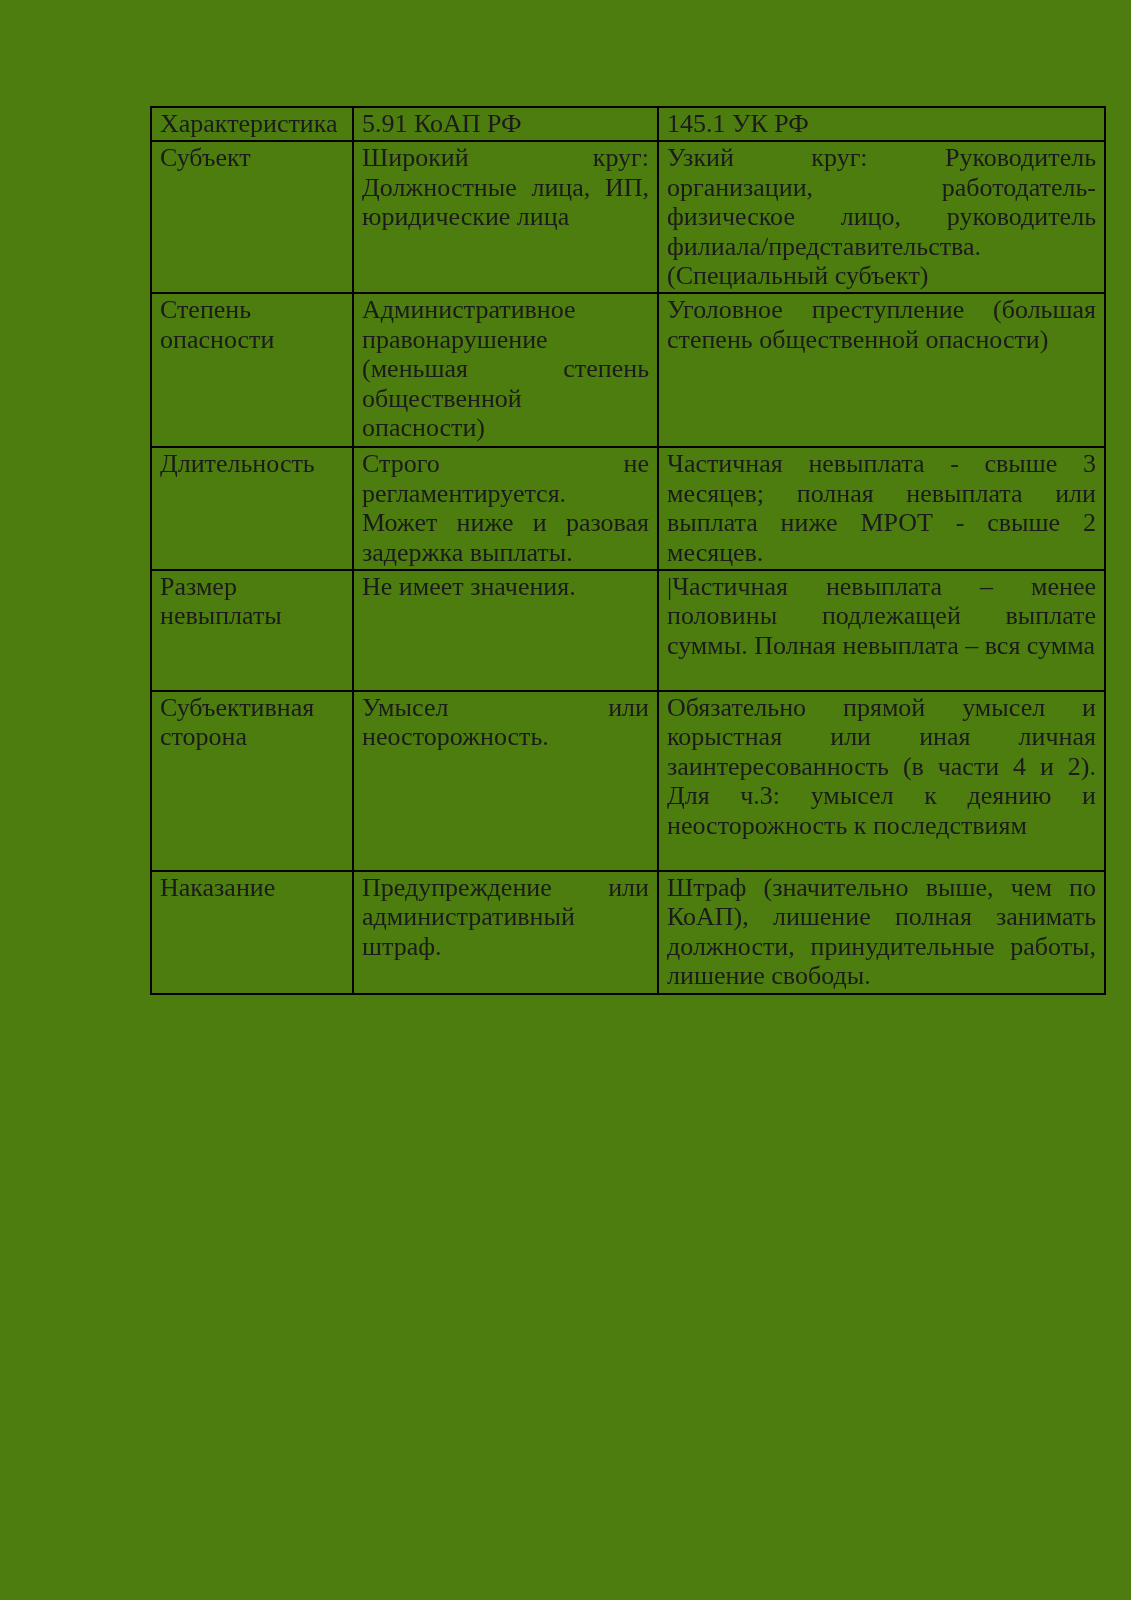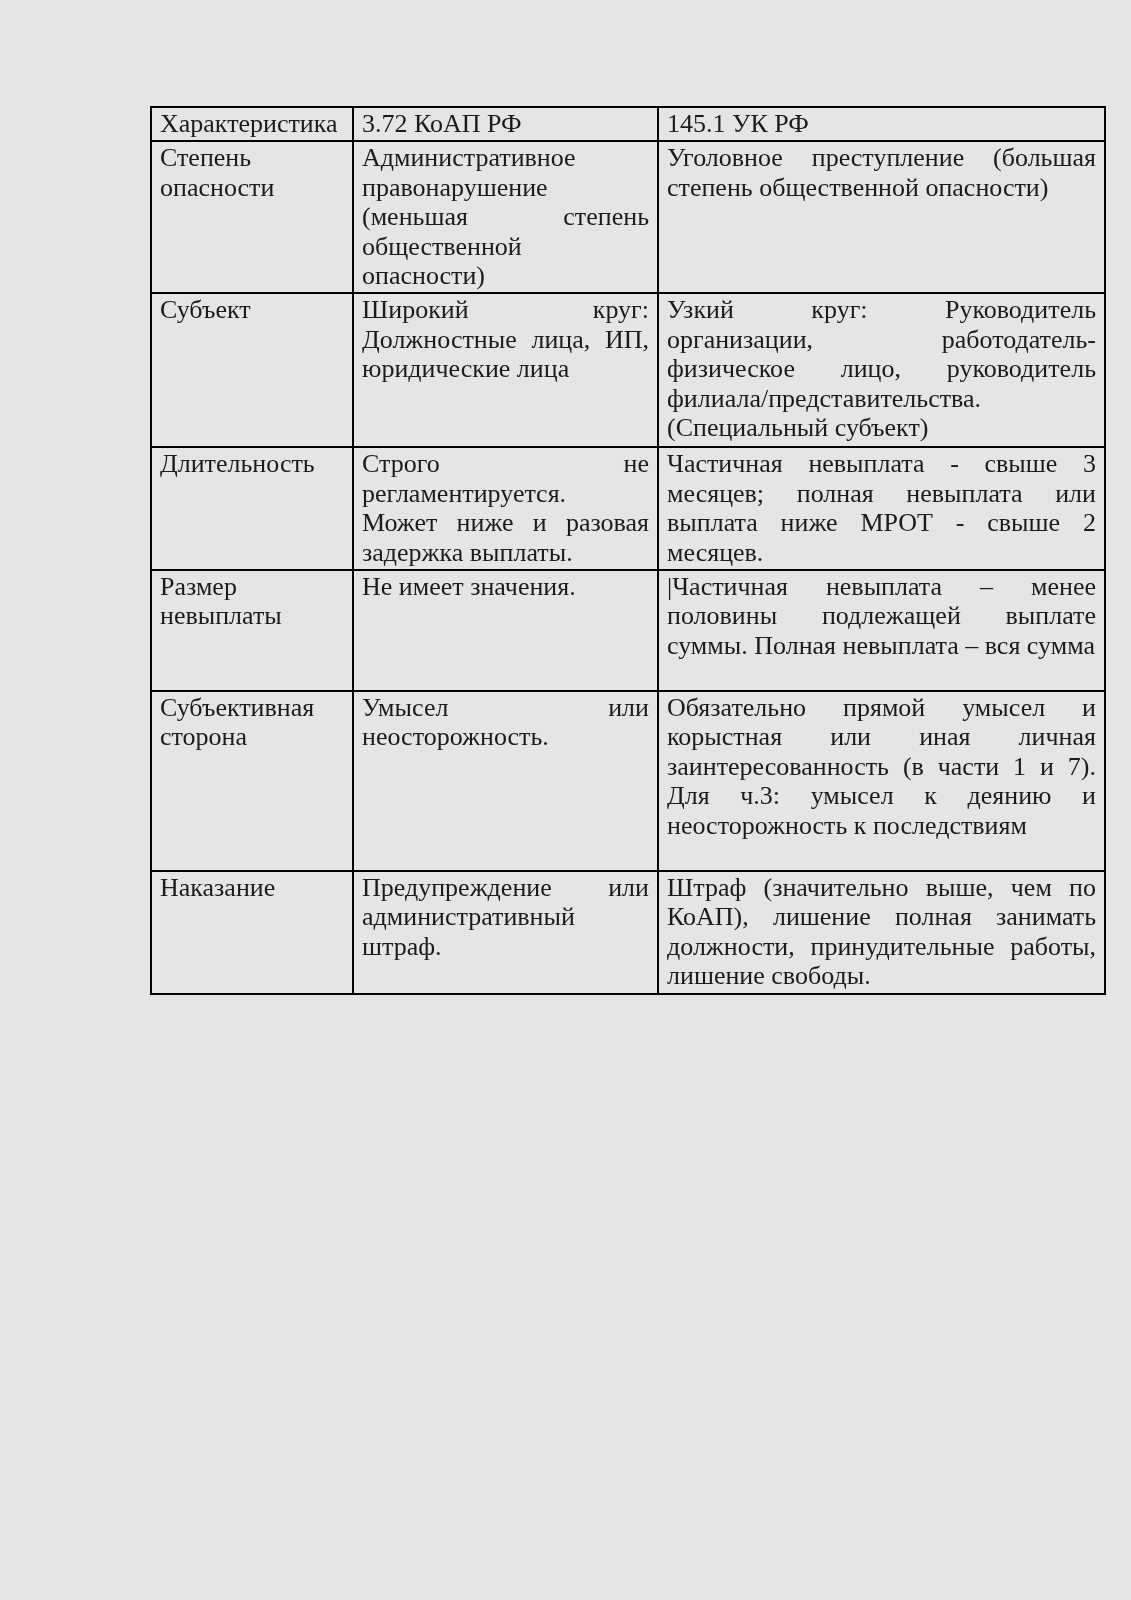--- a/index.html
+++ b/index.html
@@ -4,21 +4,21 @@
 <style>
   html, body {
     margin: 0;
     padding: 0;
     background: #ffffff;
   }
   .page {
     position: relative;
     width: 1131px;
     height: 1600px;
-    background: #e5e5e5;
+    background: #4d7c0f;
     font-family: "Liberation Serif", "DejaVu Serif", serif;
     color: #1b1b1b;
     overflow: hidden;
   }
   table.cmp {
     position: absolute;
     left: 150px;
     top: 106px;
     width: 954px;
     border-collapse: collapse;
@@ -50,50 +50,50 @@
 <div class="page">
   <table class="cmp">
     <colgroup>
       <col style="width:202px">
       <col style="width:305px">
       <col style="width:447px">
     </colgroup>
     <thead>
       <tr>
         <th>Характеристика</th>
-        <th>3.72 КоАП РФ</th>
+        <th>5.91 КоАП РФ</th>
         <th>145.1 УК РФ</th>
       </tr>
     </thead>
     <tbody>
       <tr>
+        <td>Субъект</td>
+        <td class="j">Широкий круг: Должностные лица, ИП, юридические лица</td>
+        <td class="j">Узкий круг: Руководитель организации, работодатель-физическое лицо, руководитель филиала/представительства. (Специальный субъект)</td>
+      </tr>
+      <tr>
         <td>Степень опасности</td>
         <td class="j">Административное правонарушение (меньшая степень общественной опасности)</td>
         <td class="j">Уголовное преступление (большая степень общественной опасности)</td>
-      </tr>
-      <tr>
-        <td>Субъект</td>
-        <td class="j">Широкий круг: Должностные лица, ИП, юридические лица</td>
-        <td class="j">Узкий круг: Руководитель организации, работодатель-физическое лицо, руководитель филиала/представительства. (Специальный субъект)</td>
       </tr>
       <tr>
         <td>Длительность</td>
         <td class="j">Строго не регламентируется.
 Может ниже и разовая задержка выплаты.</td>
         <td class="j">Частичная невыплата - свыше 3 месяцев; полная невыплата или выплата ниже МРОТ - свыше 2 месяцев.</td>
       </tr>
       <tr>
         <td>Размер невыплаты</td>
         <td class="j">Не имеет значения.</td>
         <td class="j">|Частичная невыплата – менее половины подлежащей выплате суммы. Полная невыплата – вся сумма</td>
       </tr>
       <tr>
         <td>Субъективная сторона</td>
         <td class="j">Умысел или неосторожность.</td>
-        <td class="j">Обязательно прямой умысел и корыстная или иная личная заинтересованность (в части 1 и 7). Для ч.3: умысел к деянию и неосторожность к последствиям</td>
+        <td class="j">Обязательно прямой умысел и корыстная или иная личная заинтересованность (в части 4 и 2). Для ч.3: умысел к деянию и неосторожность к последствиям</td>
       </tr>
       <tr>
         <td>Наказание</td>
         <td class="j">Предупреждение или административный штраф.</td>
         <td class="j">Штраф (значительно выше, чем по КоАП), лишение полная занимать должности, принудительные работы, лишение свободы.</td>
       </tr>
     </tbody>
   </table>
 </div>
 

